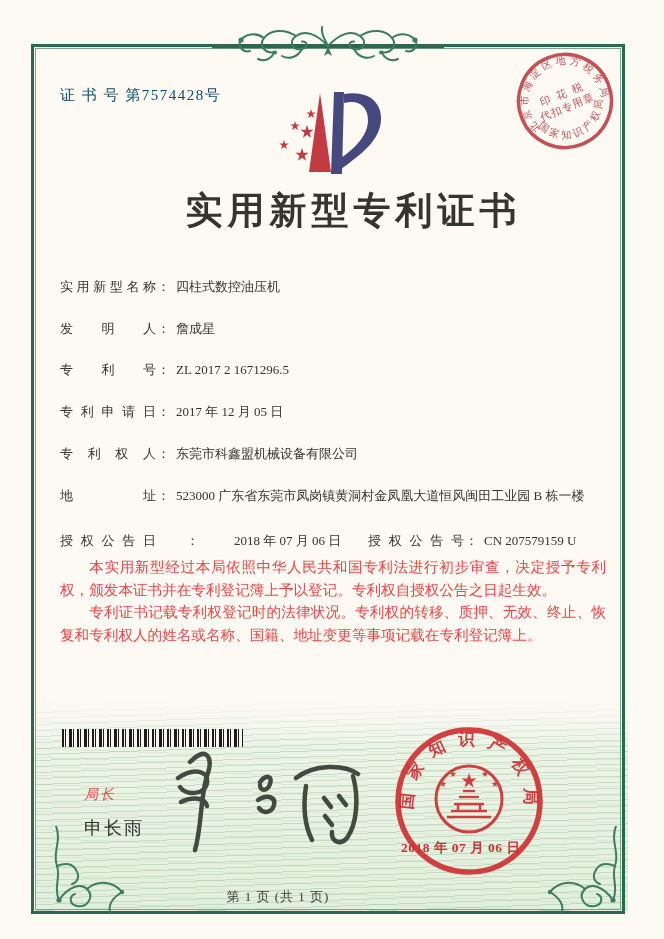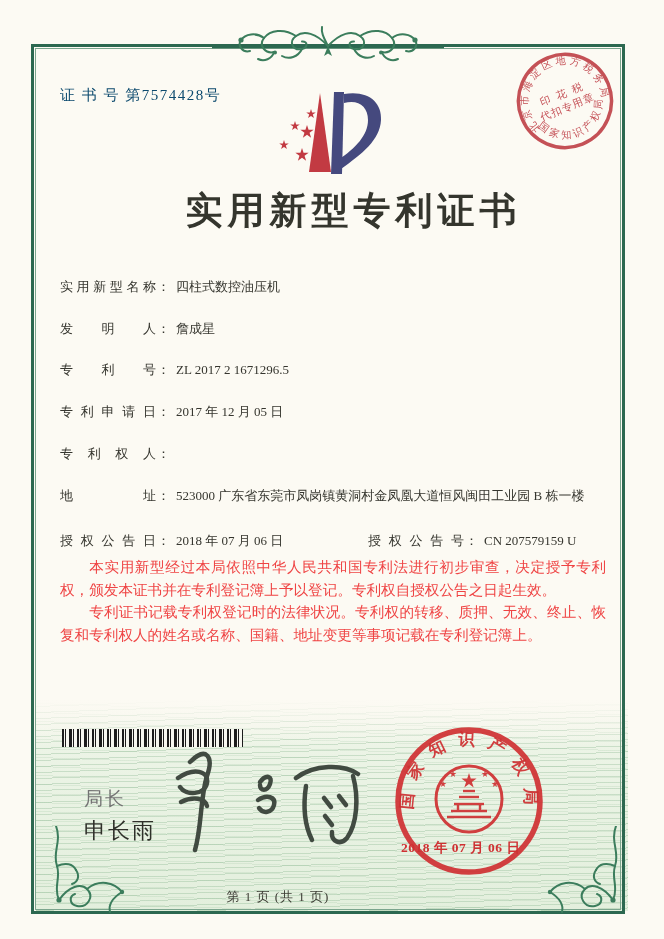--- a/index.html
+++ b/index.html
@@ -37,37 +37,37 @@
   .doc-title{position:absolute;left:31px;top:186px;width:645px;text-align:center;
     font-size:37px;font-weight:600;letter-spacing:5px;color:#34352d;}
 
   
   .frow{position:absolute;left:60px;width:546px;display:flex;font-size:13px;line-height:21px;}
   .r0{top:276px}.r1{top:318px}.r2{top:359px}.r3{top:401px}.r4{top:443px}.r5{top:485px}
   .rg{top:530px}
   .flabel{flex:none;width:96px;text-align:justify;text-align-last:justify;}
   .fcolon{flex:none;padding:0 6px 0 1px;}
   .fvalue{flex:1;min-width:0;}
-  .grant-left{flex:none;display:flex;width:308px;}
+  .grant-left{flex:none;display:flex;width:308px;gap:29px;}
   .grant-right{flex:none;display:flex;}
   .grant-right .flabel{width:96px;}
 
   
   .paras{position:absolute;left:60px;top:556px;width:546px;}
   .paras p{margin:0;text-indent:2em;font-size:14.6px;line-height:22.7px;
            text-align:justify;color:#ef4444;}
 
   
   .barcode{position:absolute;left:62px;top:729px;width:181px;height:18px;
     background:repeating-linear-gradient(90deg,
       #1c1c1c 0 2px,#f7f7f0 2px 3px,#1c1c1c 3px 4px,#f7f7f0 4px 7px,
       #1c1c1c 7px 10px,#f7f7f0 10px 11px,#1c1c1c 11px 12px,#f7f7f0 12px 15px);}
-  .director-title{position:absolute;left:84px;top:786px;font-size:19px;font-weight:500;
-    font-family:"Liberation Sans","DejaVu Sans",sans-serif;color:#737373;letter-spacing:2px;}
-  .director-name{position:absolute;left:84px;top:816px;font-size:22px;font-weight:500;
+  .director-title{position:absolute;left:84px;top:786px;font-size:14px;font-weight:500;
+    font-family:"Liberation Sans","DejaVu Sans",sans-serif;color:#ef4444;letter-spacing:2px;font-style:italic;}
+  .director-name{position:absolute;left:84px;top:816px;font-size:18px;font-weight:500;
     font-family:"Liberation Sans","DejaVu Sans",sans-serif;color:#2f302a;letter-spacing:2px;}
   .signature{position:absolute;left:148px;top:742px;width:218px;height:120px;}
 
   .seal{position:absolute;left:391px;top:723px;width:156px;height:156px;}
   .seal-date{position:absolute;left:401px;top:839px;width:150px;font-size:13.5px;
     color:#cf3032;letter-spacing:.5px;font-weight:600;}
 
   .footer{position:absolute;left:31px;top:888px;width:494px;text-align:center;
     font-size:13px;letter-spacing:1px;color:#3c3c34;}
 
@@ -187,20 +187,21 @@
     <span class="fvalue">ZL 2017 2 1671296.5</span>
   </div>
   <div class="frow r3">
     <span class="flabel">专利申请日</span>
     <span class="fcolon">：</span>
     <span class="fvalue">2017 年 12 月 05 日</span>
   </div>
   <div class="frow r4">
     <span class="flabel">专利权人</span>
     <span class="fcolon">：</span>
+    <span class="fvalue">东莞市科鑫盟机械设备有限公司</span>
   </div>
   <div class="frow r5">
     <span class="flabel">地址</span>
     <span class="fcolon">：</span>
     <span class="fvalue">523000 广东省东莞市凤岗镇黄洞村金凤凰大道恒风闽田工业园 B 栋一楼</span>
   </div>
   <div class="frow rg">
     <span class="grant-left">
       <span class="flabel">授权公告日</span>
       <span class="fcolon">：</span>

